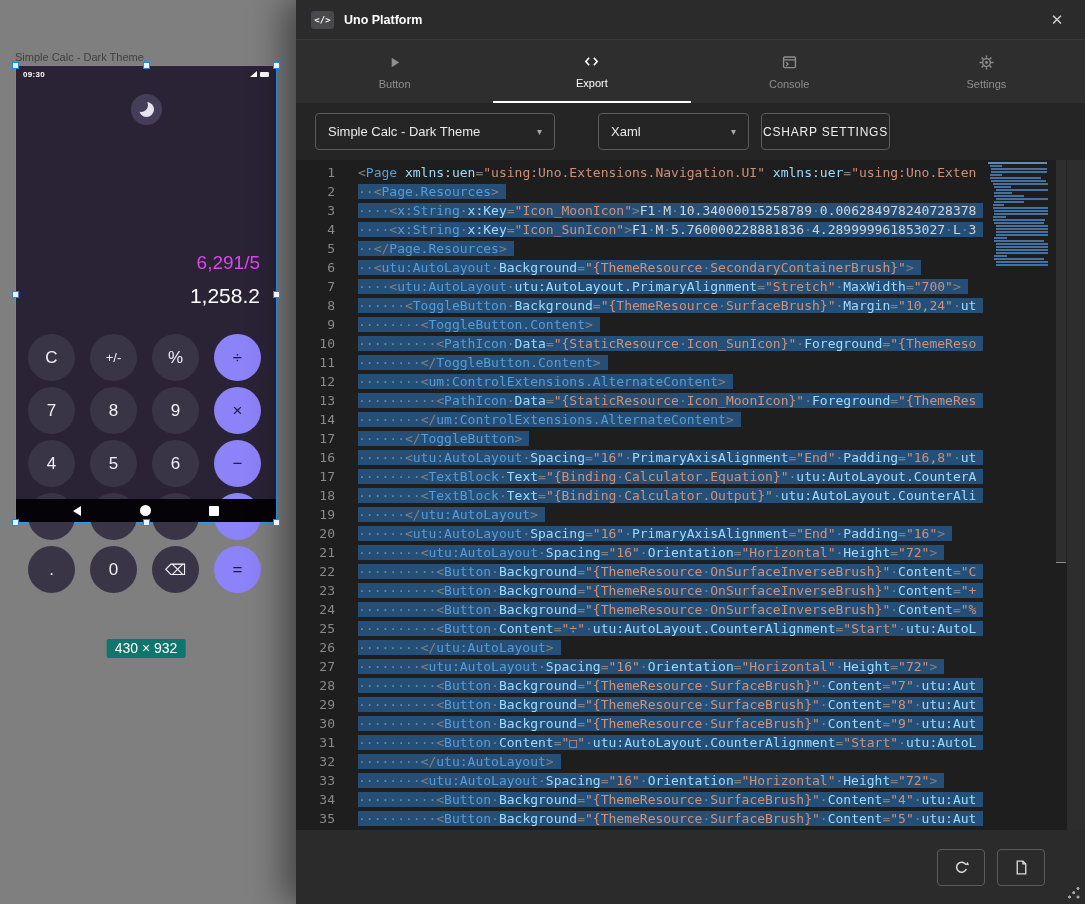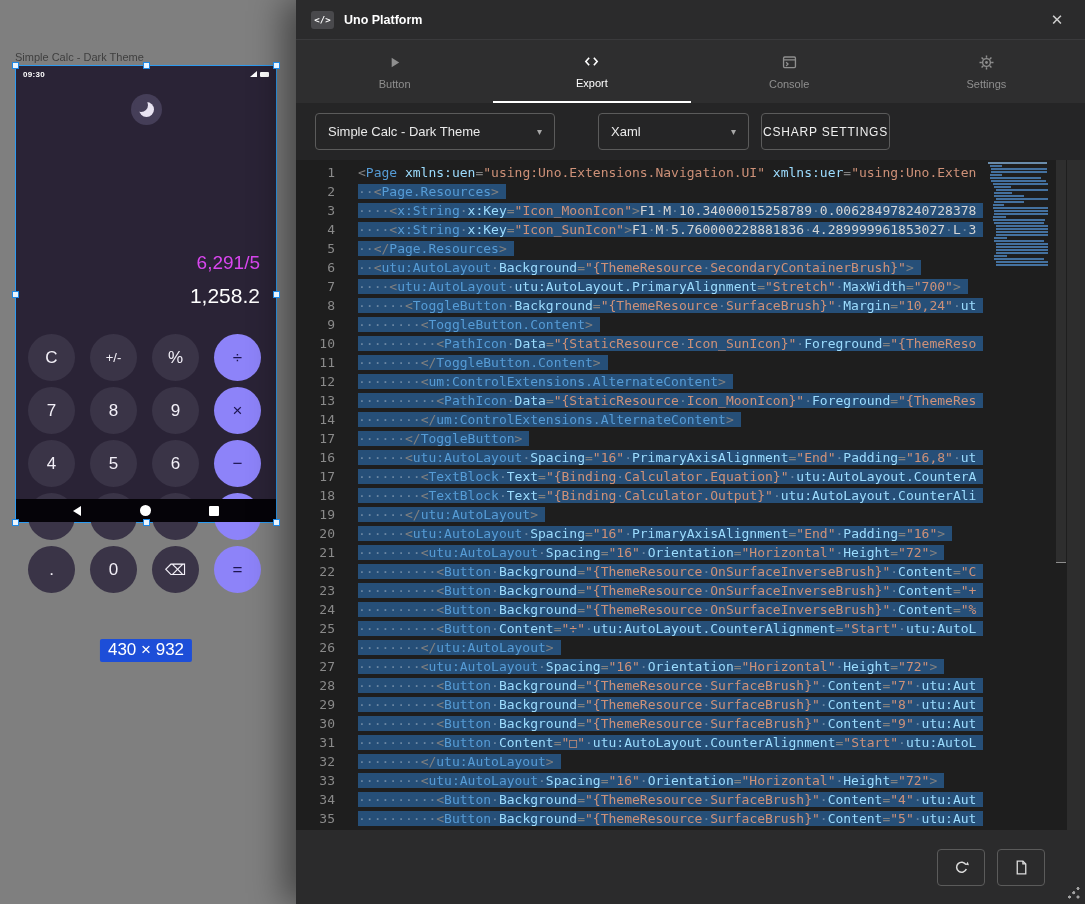--- a/index.html
+++ b/index.html
@@ -36,21 +36,21 @@
     display:flex;align-items:center;justify-content:space-between;padding:0 57px}
   .nav-back{width:0;height:0;border-top:5px solid transparent;border-bottom:5px solid transparent;
     border-right:8px solid #fff}
   .nav-home{width:11px;height:11px;border-radius:50%;background:#fff}
   .nav-recents{width:10px;height:10px;background:#fff;border-radius:1px}
   .handle{position:absolute;width:7px;height:7px;background:#eaf5ff;border:1px solid #1e88e5;z-index:5}
   .h-tl{left:-4px;top:-4px}.h-tm{left:calc(50% - 3.5px);top:-4px}.h-tr{right:-4px;top:-4px}
   .h-ml{left:-4px;top:calc(50% - 3.5px)}.h-mr{right:-4px;top:calc(50% - 3.5px)}
   .h-bl{left:-4px;bottom:-4px}.h-bm{left:calc(50% - 3.5px);bottom:-4px}.h-br{right:-4px;bottom:-4px}
   .size-badge{position:absolute;left:146px;top:639px;transform:translateX(-50%);
-    background:#1d4ed8;color:#fff;font-size:17px;padding:1px 8px 2px;border-radius:2px;white-space:nowrap}
+    background:#0f766e;color:#fff;font-size:14px;padding:1px 8px 2px;border-radius:2px;white-space:nowrap}
 
   
   .uno-window{position:absolute;left:296px;top:0;width:789px;height:904px;background:#2d2d2d;
     display:flex;flex-direction:column;box-shadow:-12px 0 32px rgba(0,0,0,.45)}
   .titlebar{height:40px;flex:none;display:flex;align-items:center;padding:0 15px;
     background:#2b2b2c;border-bottom:1px solid #3a3a3c}
   .app-icon{width:23px;height:18px;border-radius:3px;background:#49494c;color:#fff;
     font-family:"DejaVu Sans Mono",monospace;font-size:9px;font-weight:bold;
     display:flex;align-items:center;justify-content:center;flex:none}
   .app-title{margin-left:10px;color:#fff;font-size:12.5px;font-weight:700}

